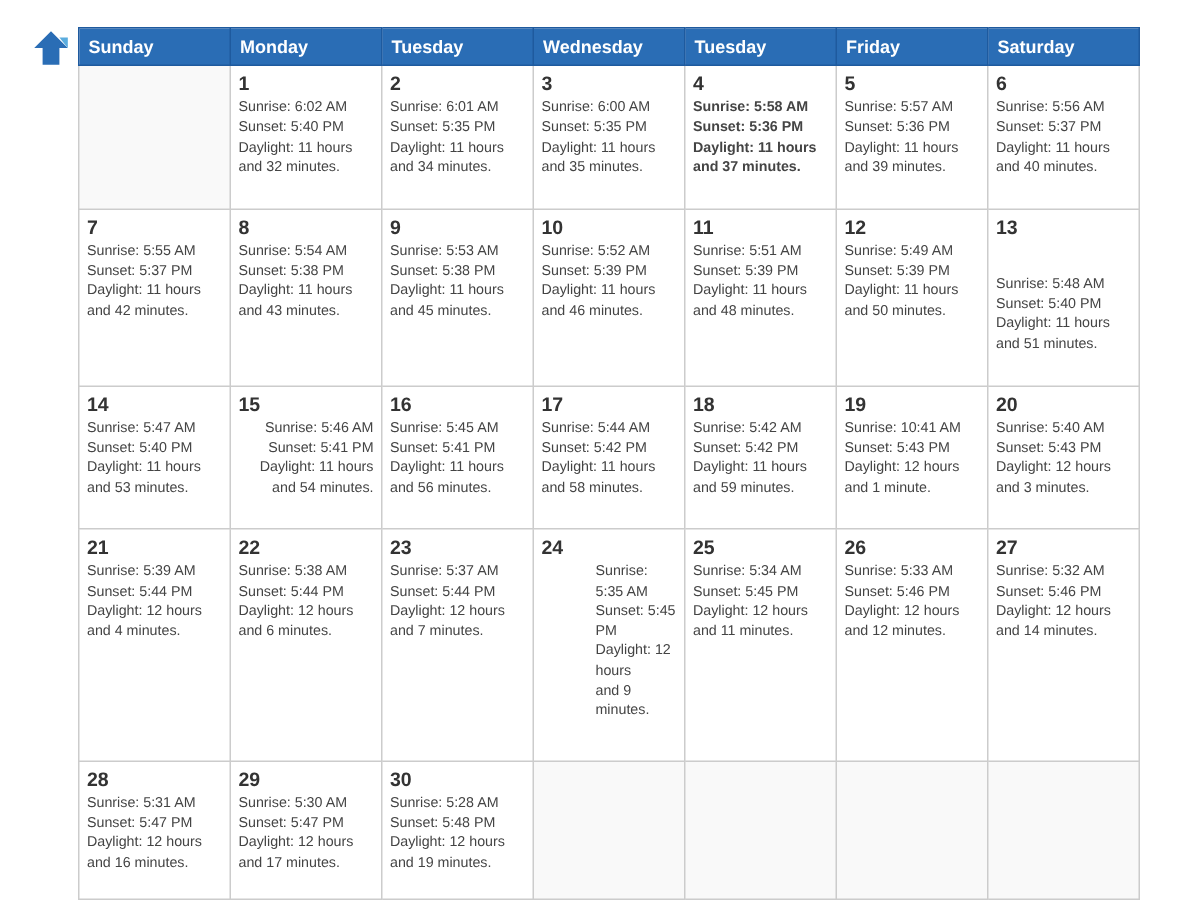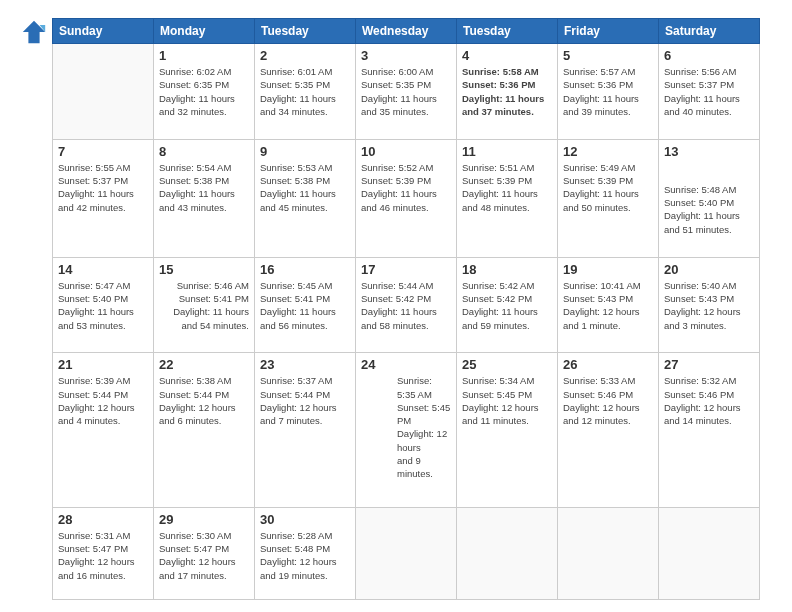--- a/index.html
+++ b/index.html
@@ -133,21 +133,21 @@
           <th>Friday</th>
           <th>Saturday</th>
         </tr>
     </thead>
     <tbody id="calendar-body">
     <tr>
           <td class="empty"></td>
           <td>
             <div class="day-num">1</div>
             <div class="day-info" style="white-space: pre-line;">Sunrise: 6:02 AM
-Sunset: 6:35 PM
+Sunset: 5:40 PM
 Daylight: 11 hours
 and 32 minutes.</div>
           </td>
           <td>
             <div class="day-num">2</div>
             <div class="day-info" style="white-space: pre-line;">Sunrise: 6:01 AM
 Sunset: 5:35 PM
 Daylight: 11 hours
 and 34 minutes.</div>
           </td>

